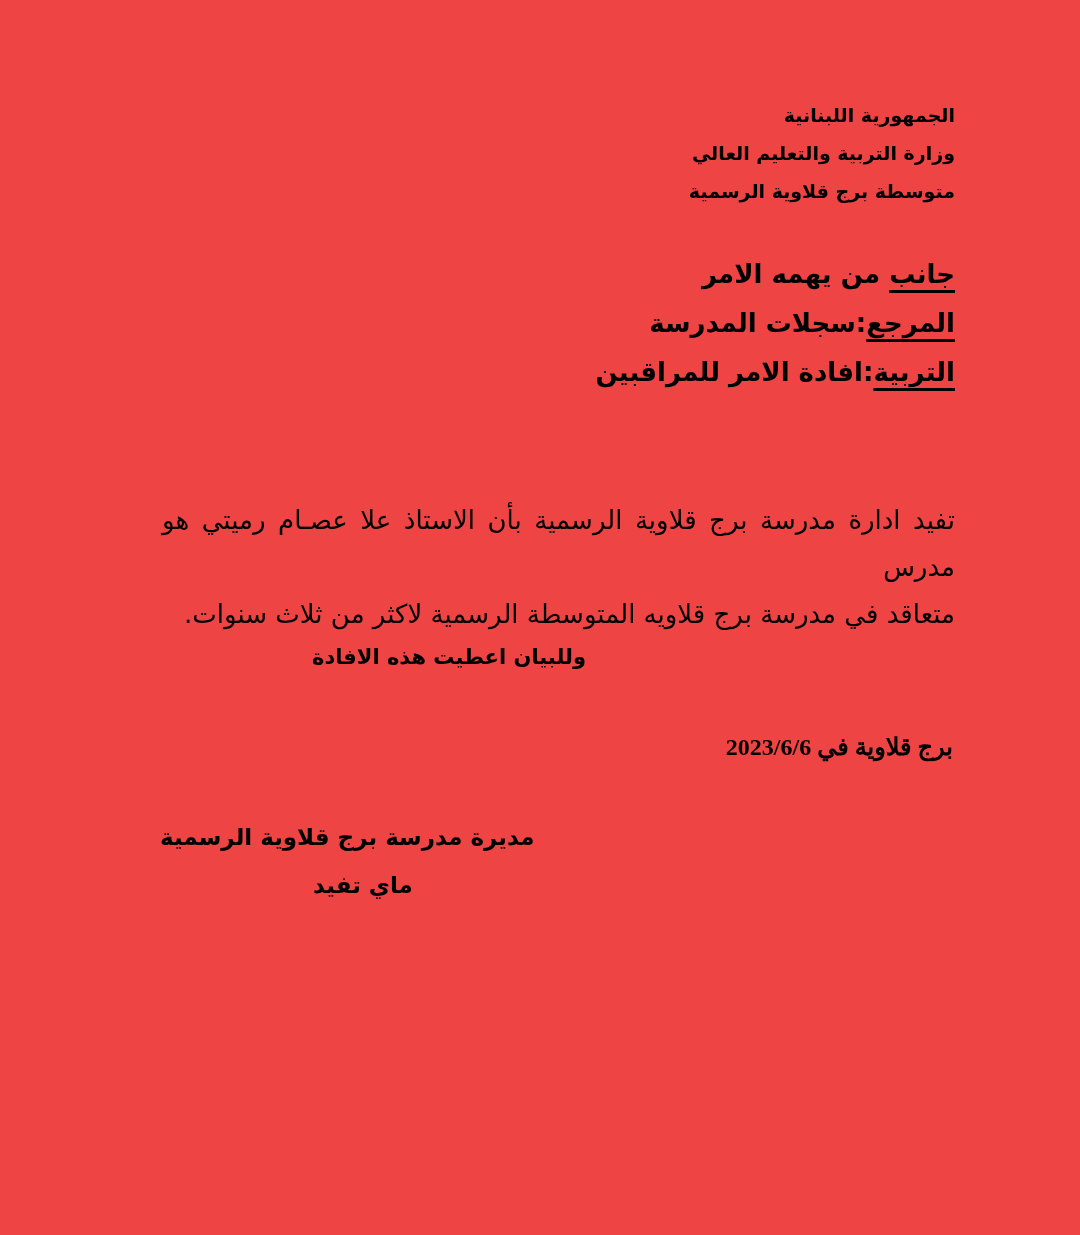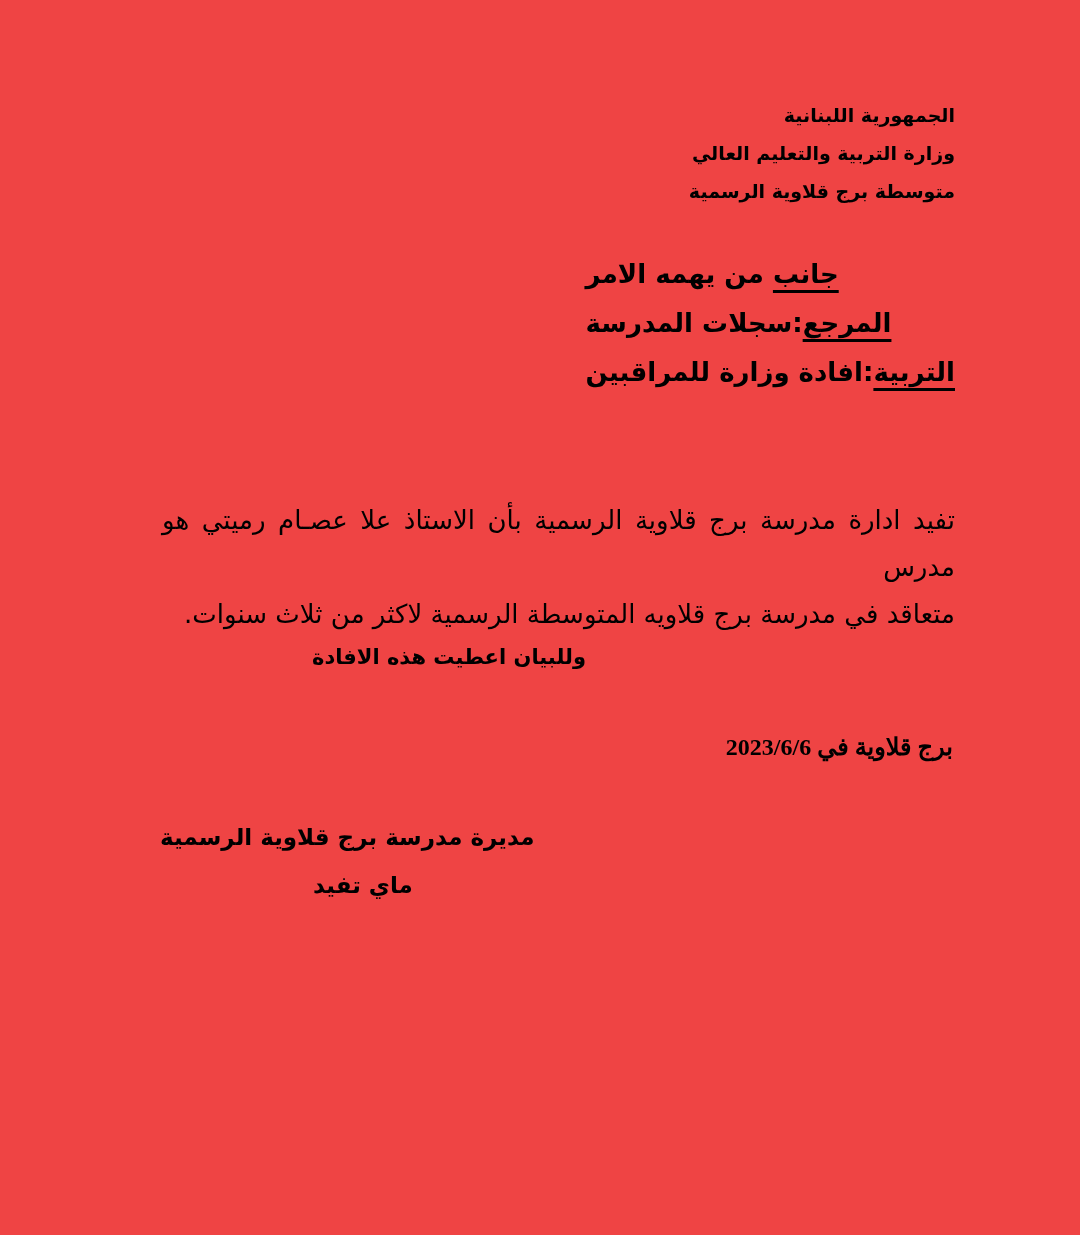--- a/index.html
+++ b/index.html
@@ -26,21 +26,21 @@
     font-size: 19px;
     font-weight: bold;
     line-height: 38px;
     white-space: nowrap;
   }
   
   .subject-block {
     position: absolute;
     top: 250px;
     right: 125px;
-    text-align: left;
+    text-align: right;
     font-size: 26px;
     font-weight: bold;
     line-height: 49px;
     white-space: nowrap;
   }
   .subject-block .u {
     text-decoration: underline;
     text-decoration-thickness: 2.5px;
     text-underline-offset: 7px;
   }
@@ -105,21 +105,21 @@
 
   <div class="letterhead">
     <div>الجمهورية اللبنانية</div>
     <div>وزارة التربية والتعليم العالي</div>
     <div>متوسطة برج قلاوية الرسمية</div>
   </div>
 
   <div class="subject-block">
     <div><span class="u">جانب</span><span> من يهمه الامر</span></div>
     <div><span class="u">المرجع</span><span>:سجلات المدرسة</span></div>
-    <div><span class="u">التربية</span><span>:افادة وزارة للمراقبين</span></div>
+    <div><span class="u">التربية</span><span>:افادة الامر للمراقبين</span></div>
   </div>
 
   <div class="body-par">
     <div class="body-line-justified">تفيد ادارة مدرسة برج قلاوية الرسمية بأن الاستاذ علا عصـام رميتي هو مدرس</div>
     <div class="body-line-end">متعاقد في مدرسة برج قلاويه المتوسطة الرسمية لاكثر من ثلاث سنوات.</div>
   </div>
 
   <div class="closing-statement">وللبيان اعطيت هذه الافادة</div>
 
   <div class="date-line">برج قلاوية في 2023/6/6</div>

